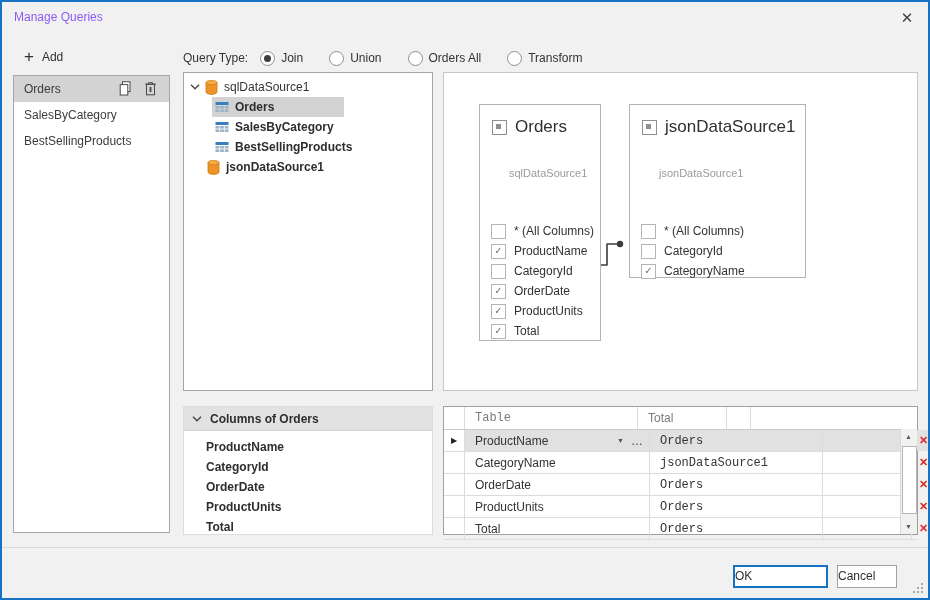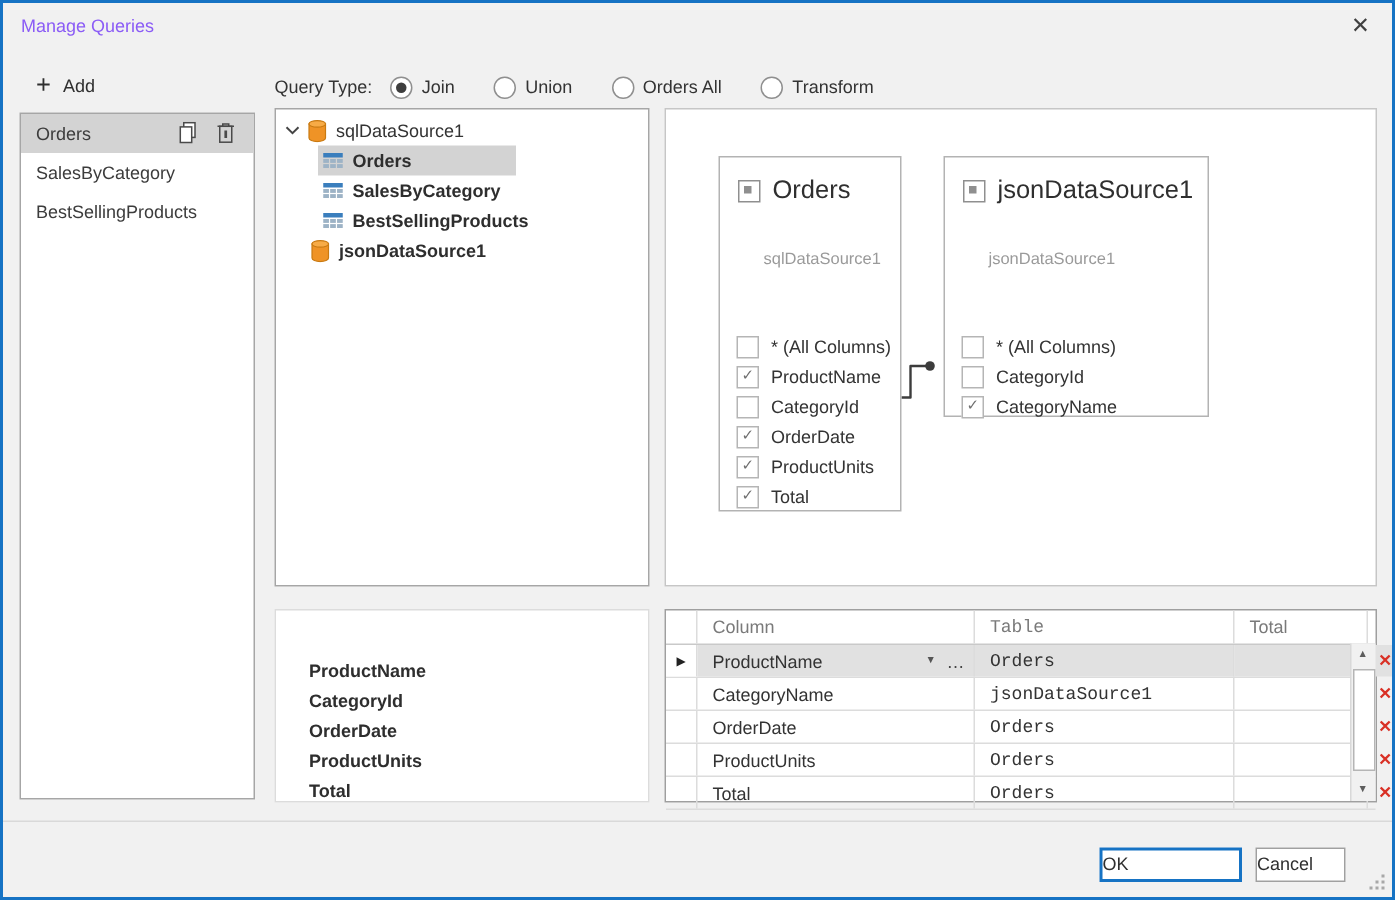--- a/index.html
+++ b/index.html
@@ -262,33 +262,40 @@
         </div>
         <div class="frow">
           <span class="cb checked"></span>
           <span>CategoryName</span>
         </div>
       </div>
     </div>
   </div>
 
   <div class="abs colpanel">
+    <div class="colhead">
+      <span>
+        <svg width="10" height="6" viewBox="0 0 10 6">
+            <path d="M1 0.8 L5 4.8 L9 0.8" fill="none" stroke="#444" stroke-width="1.3"></path>
+          </svg>
+      </span>
+      <span class="b">Columns of Orders</span>
+    </div>
     <div class="colitems">
       <div class="colitem b">ProductName</div>
       <div class="colitem b">CategoryId</div>
       <div class="colitem b">OrderDate</div>
       <div class="colitem b">ProductUnits</div>
       <div class="colitem b">Total</div>
     </div>
   </div>
 
   <div class="abs grid">
     <div class="grow ghead">
       <div class="gcell ci"></div>
-      <div class="gcell c1">Column</div>
       <div class="gcell c2">Table</div>
       <div class="gcell c3">Total</div>
       <div class="gcell cx"></div>
 
     </div>
     <div class="grow sel">
       <div class="gcell ci">
           <span style="font-size:8px;color:#222;">▶</span>
         </div>
       <div class="gcell c1">

